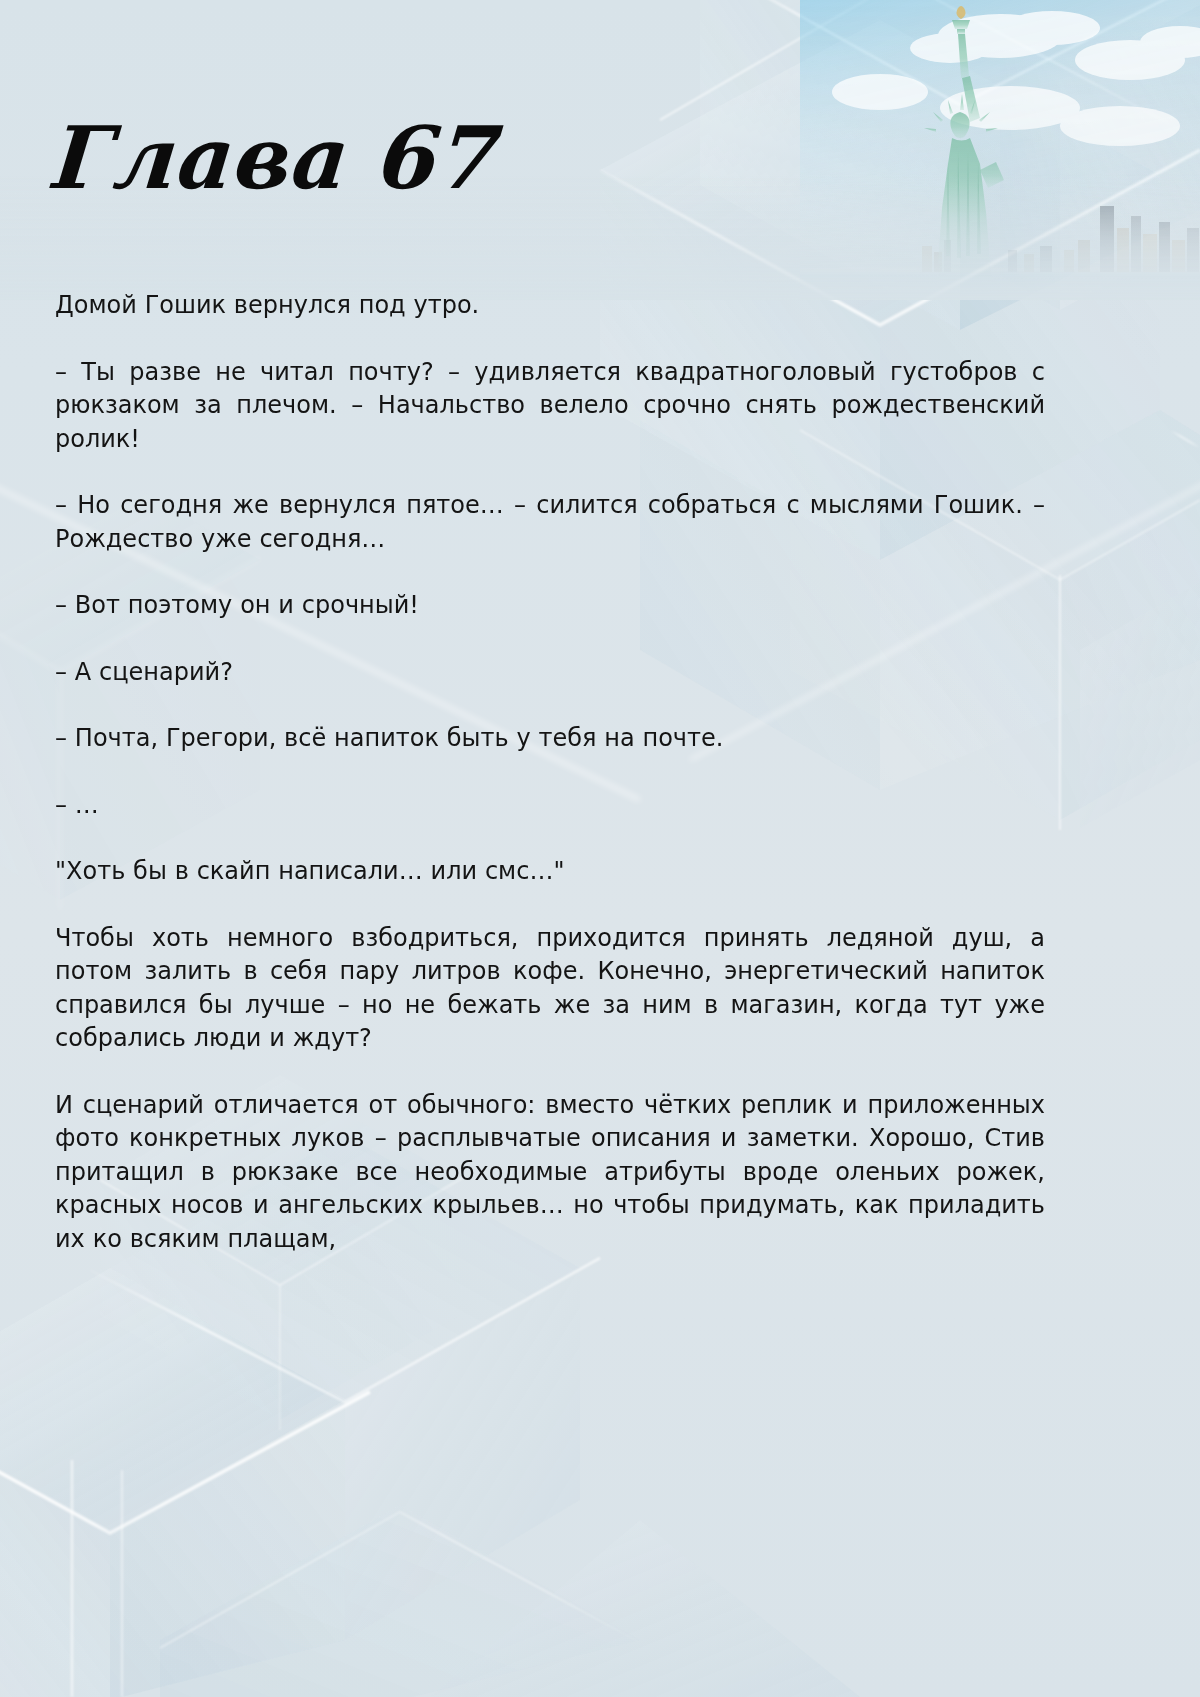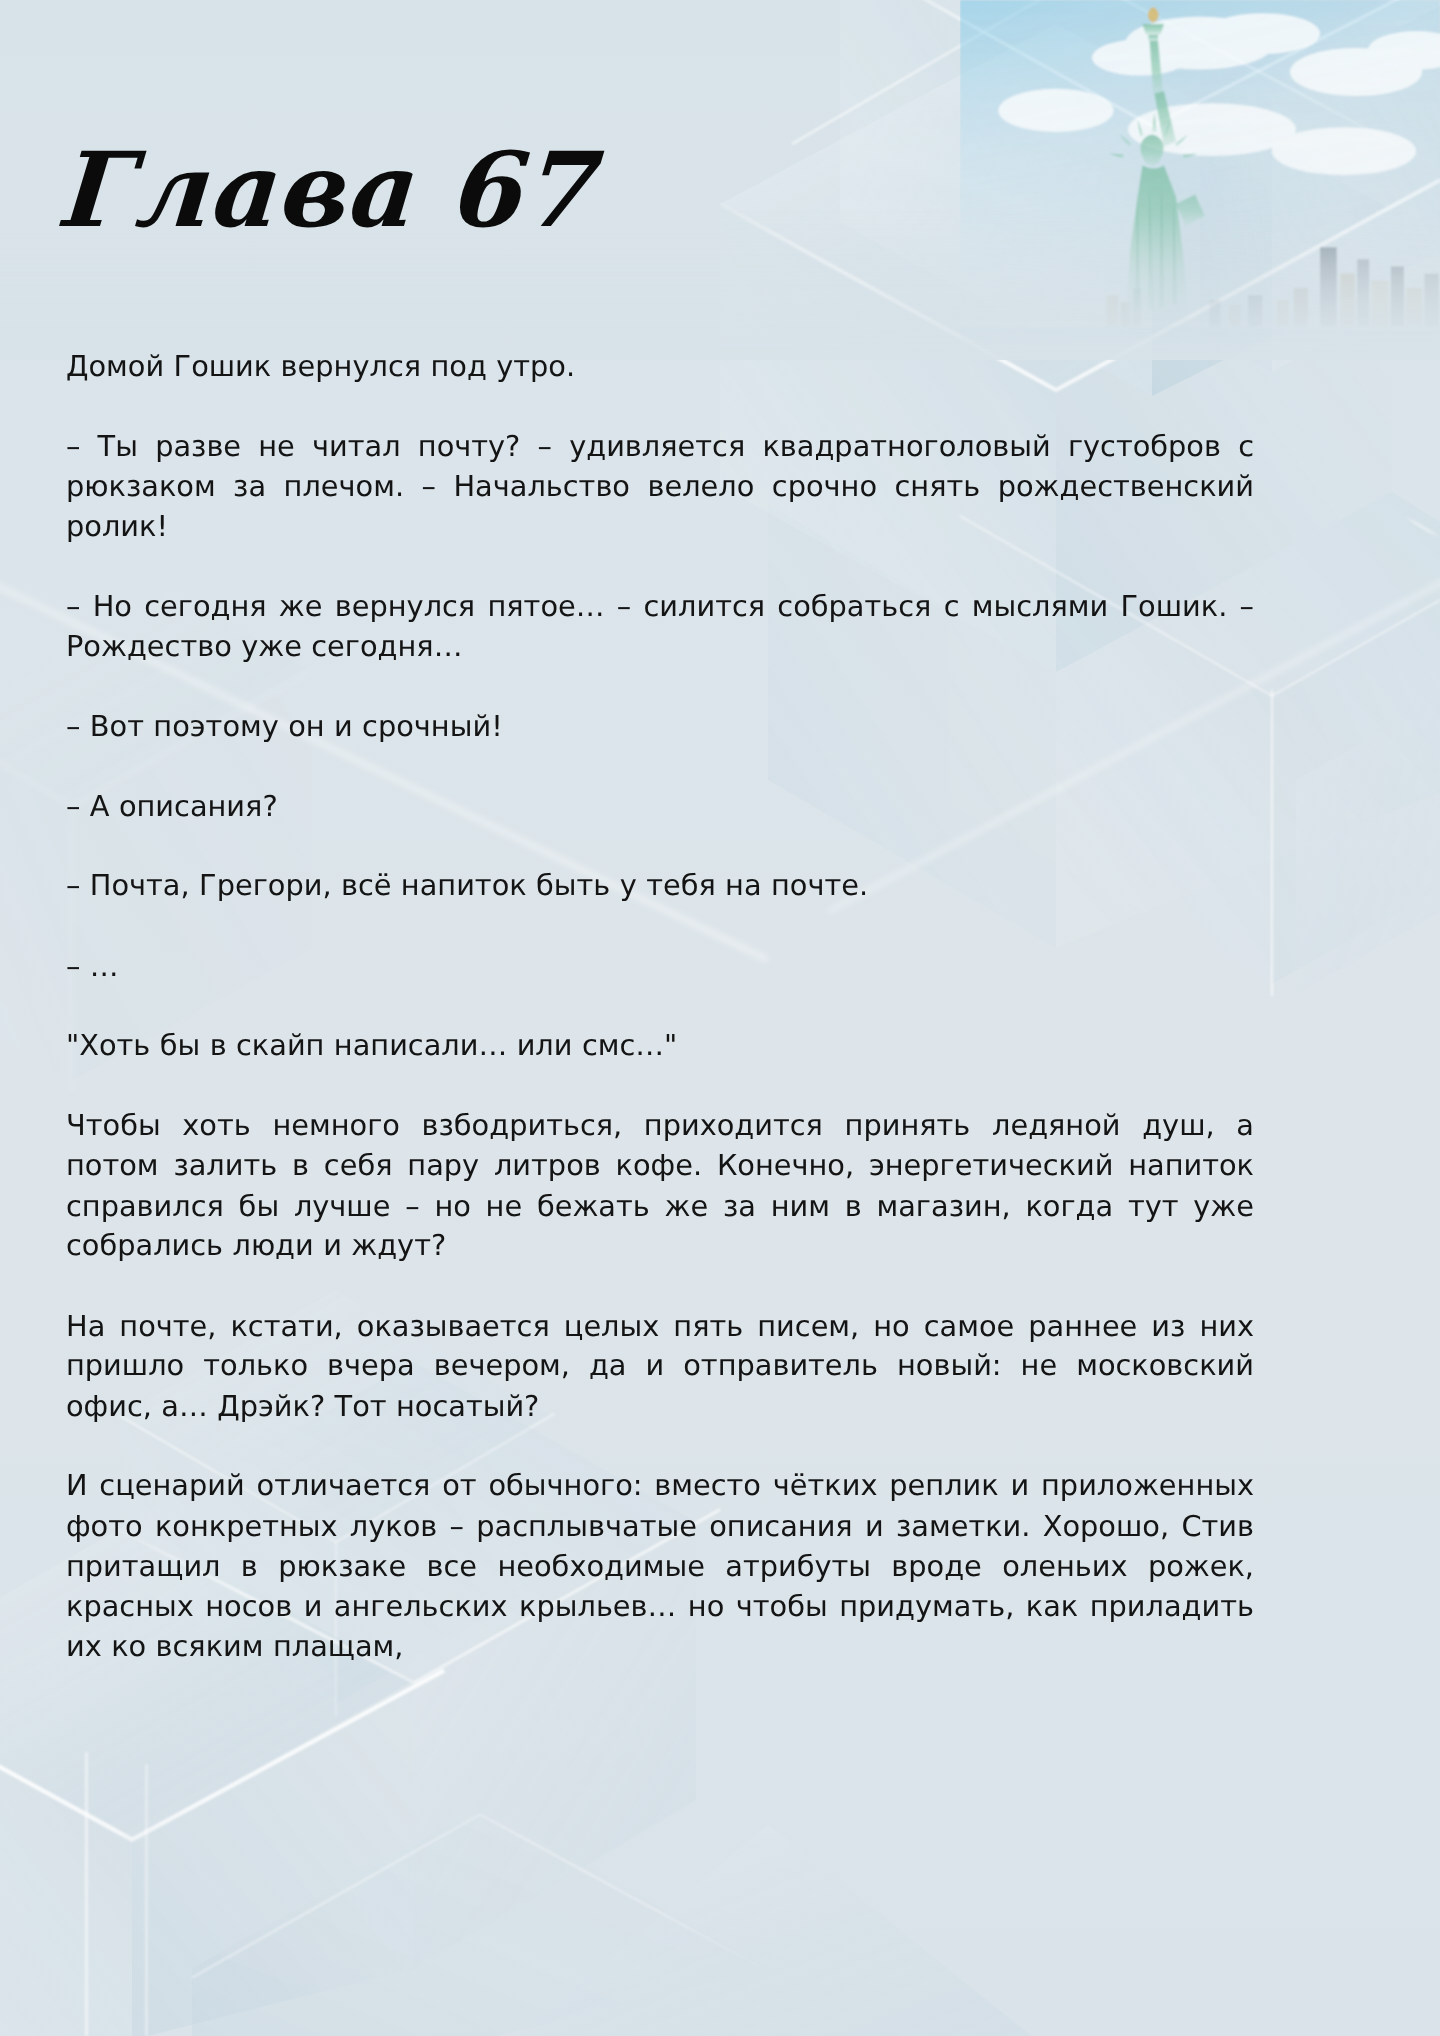--- a/index.html
+++ b/index.html
@@ -322,23 +322,22 @@
       <svg width="600" height="120" viewBox="0 0 600 120" xmlns="http://www.w3.org/2000/svg">
         <text class="title-text" x="4" y="92" transform="skewX(-6)">Глава 67</text>
       </svg>
     </div>
 
     <div id="body-text">
       <p class="para left">Домой Гошик вернулся под утро.</p>
       <p class="para">– Ты разве не читал почту? – удивляется квадратноголовый густобров с рюкзаком за плечом. – Начальство велело срочно снять рождественский ролик!</p>
       <p class="para">– Но сегодня же вернулся пятое… – силится собраться с мыслями Гошик. – Рождество уже сегодня…</p>
       <p class="para left">– Вот поэтому он и срочный!</p>
-      <p class="para left">– А описания?</p>
+      <p class="para left">– А сценарий?</p>
       <p class="para left">– Почта, Грегори, всё напиток быть у тебя на почте.</p>
       <p class="para left">– …</p>
       <p class="para left">"Хоть бы в скайп написали… или смс…"</p>
       <p class="para">Чтобы хоть немного взбодриться, приходится принять ледяной душ, а потом залить в себя пару литров кофе. Конечно, энергетический напиток справился бы лучше – но не бежать же за ним в магазин, когда тут уже собрались люди и ждут?</p>
-      <p class="para">На почте, кстати, оказывается целых пять писем, но самое раннее из них пришло только вчера вечером, да и отправитель новый: не московский офис, а… Дрэйк? Тот носатый?</p>
       <p class="para">И сценарий отличается от обычного: вместо чётких реплик и приложенных фото конкретных луков – расплывчатые описания и заметки. Хорошо, Стив притащил в рюкзаке все необходимые атрибуты вроде оленьих рожек, красных носов и ангельских крыльев… но чтобы придумать, как приладить их ко всяким плащам,</p>
     </div>
 
   </div>
 </div>
 
 </body></html>

